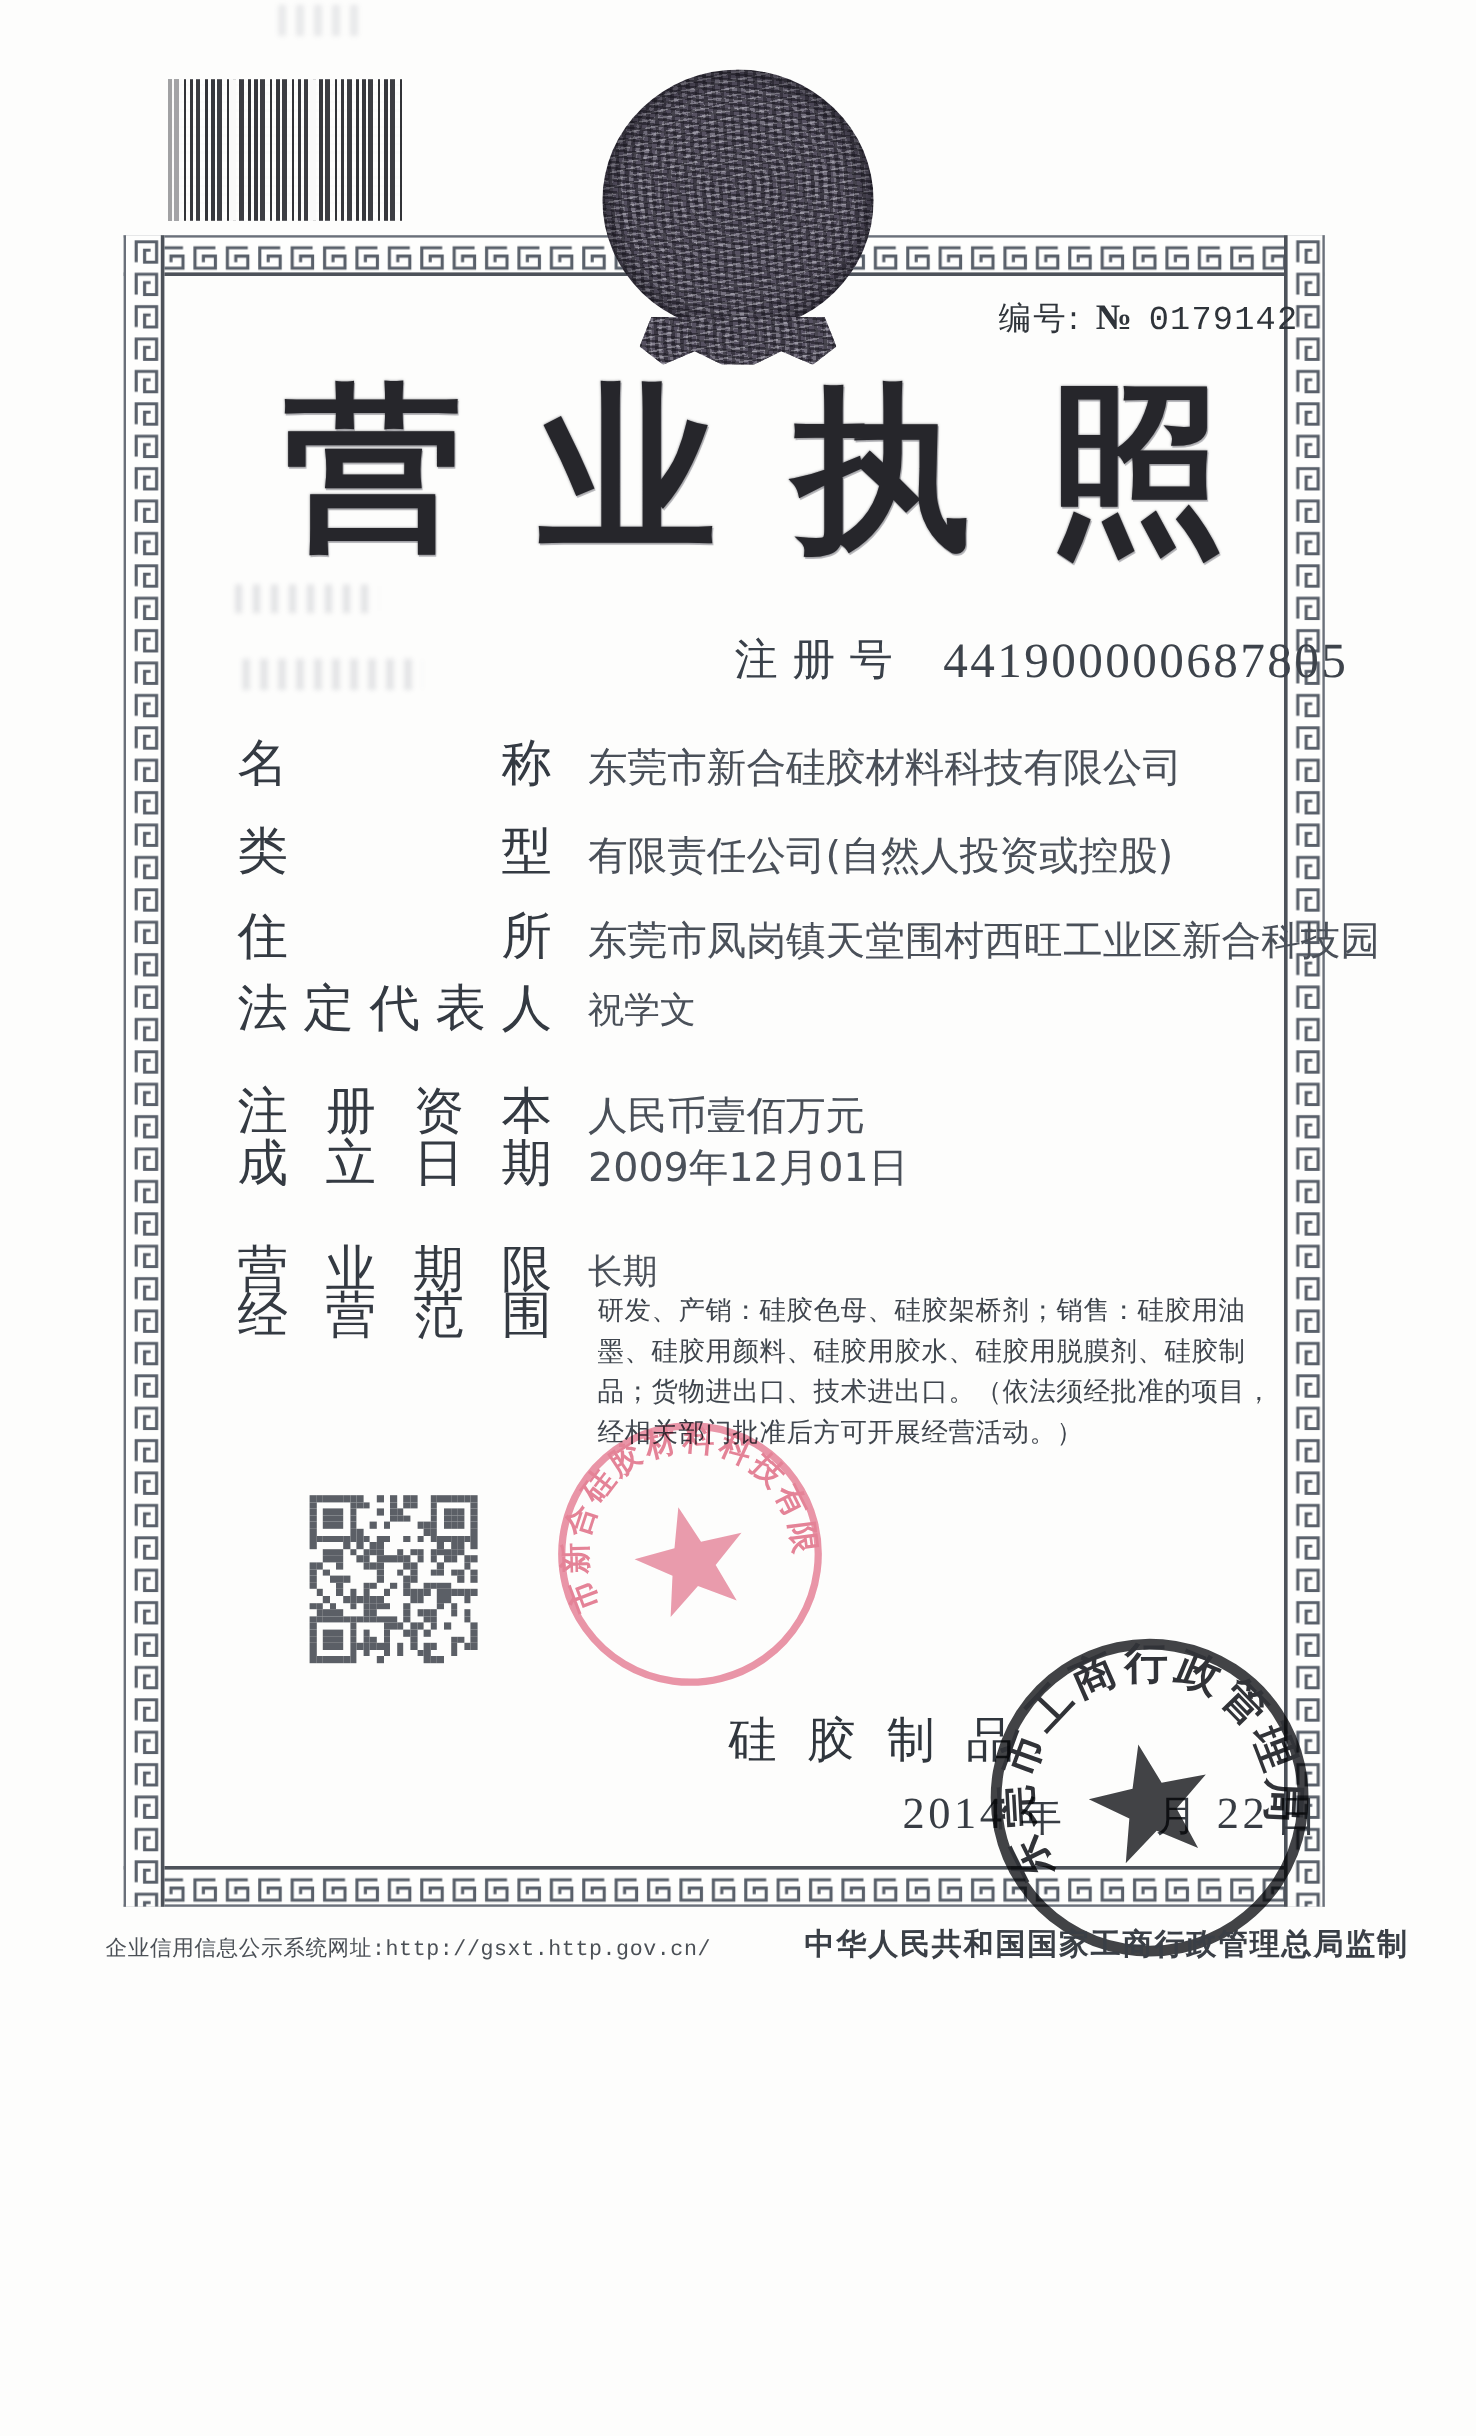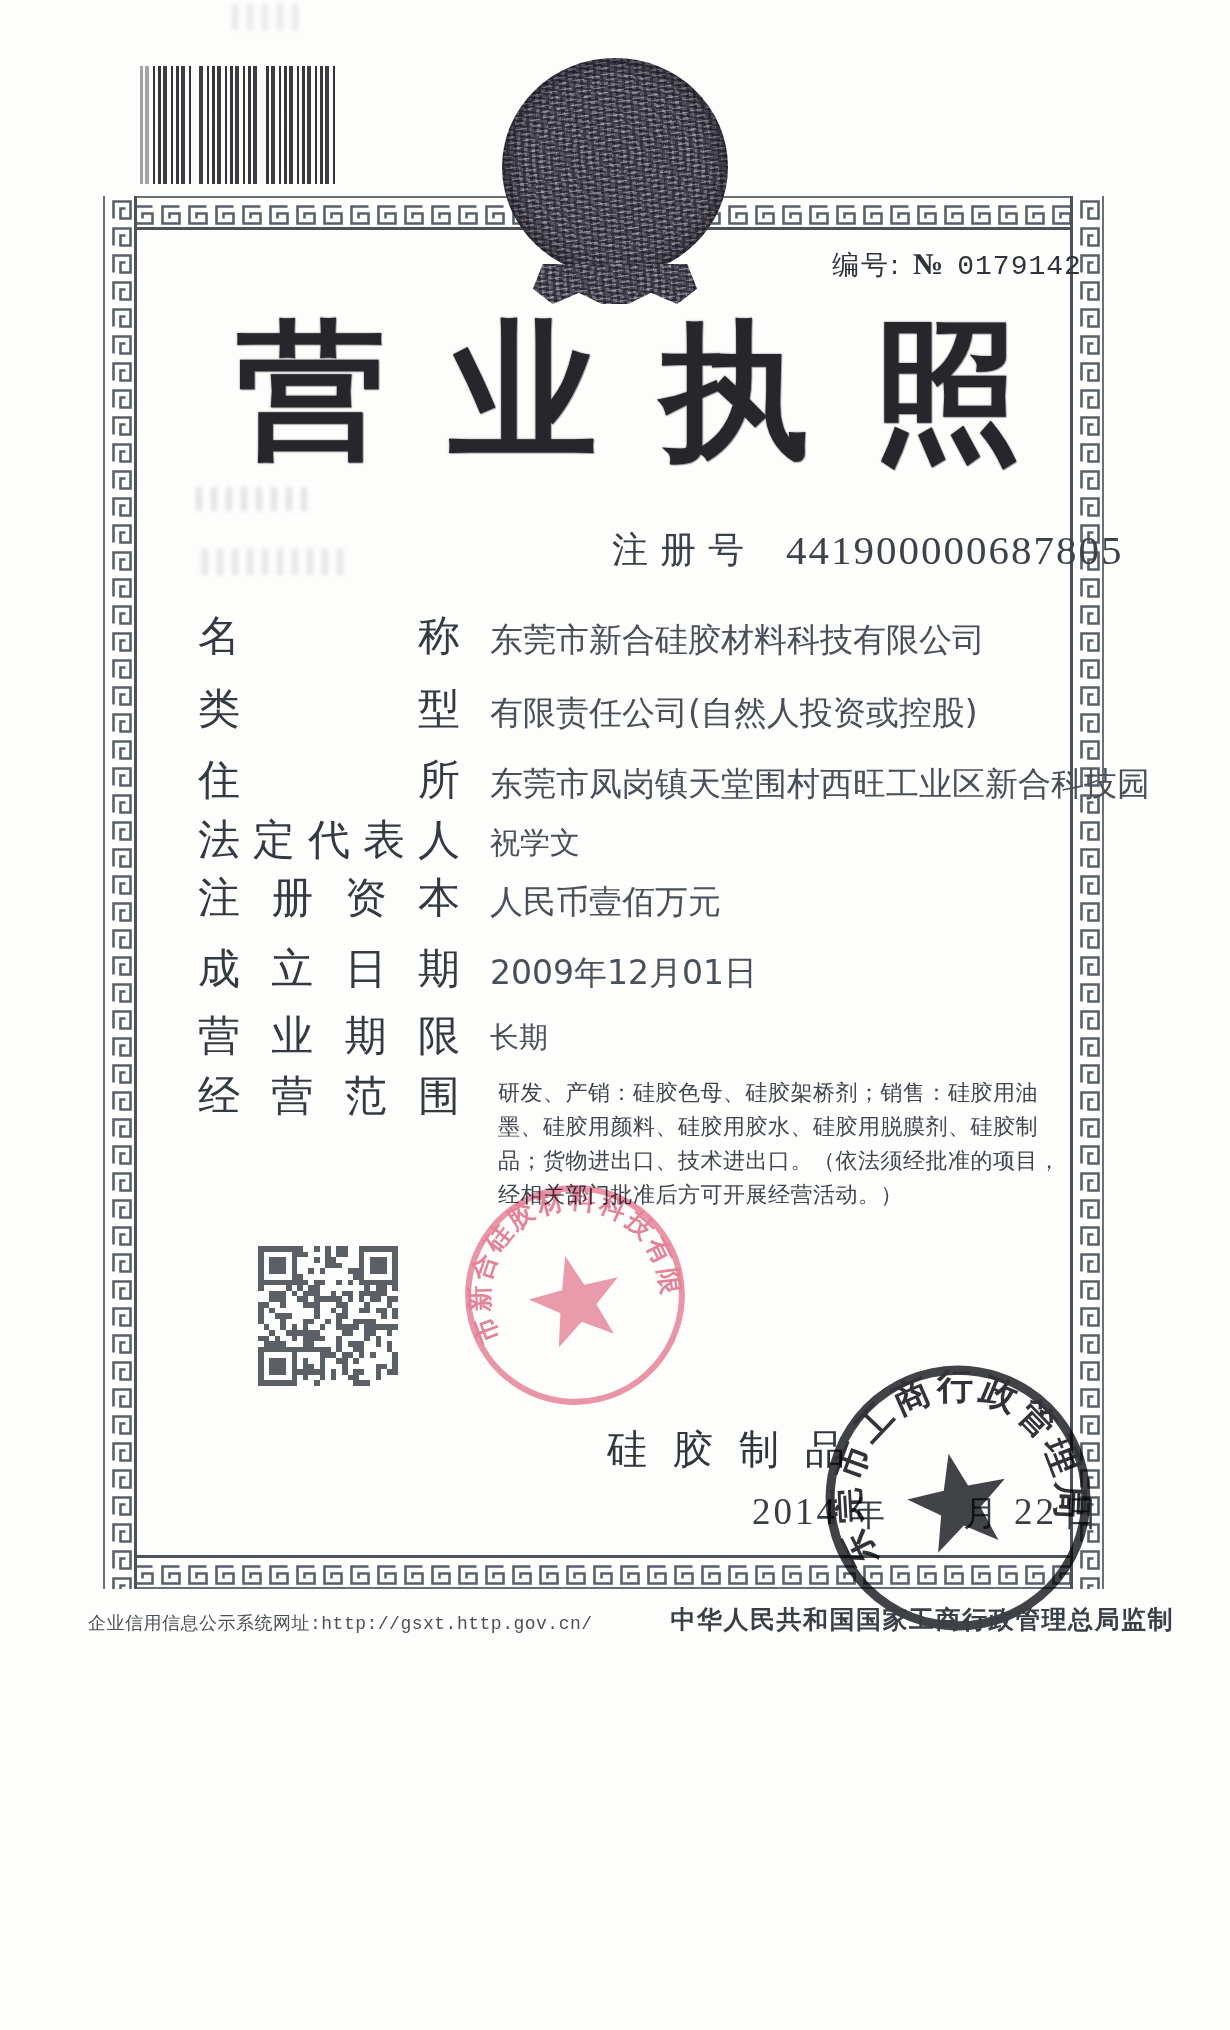--- a/index.html
+++ b/index.html
@@ -161,29 +161,29 @@
     <span class="val">有限责任公司(自然人投资或控股)</span>
   </div>
   <div class="row" style="top:756px">
     <span class="lbl">住所</span>
     <span class="val">东莞市凤岗镇天堂围村西旺工业区新合科技园</span>
   </div>
   <div class="row" style="top:816px">
     <span class="lbl">法定代表人</span>
     <span class="val" style="font-size:30px">祝学文</span>
   </div>
-  <div class="row" style="top:874px">
+  <div class="row" style="top:902px">
     <span class="lbl">注册资本</span>
     <span class="val">人民币壹佰万元</span>
   </div>
   <div class="row" style="top:945px">
     <span class="lbl">成立日期</span>
     <span class="val">2009年12月01日</span>
   </div>
-  <div class="row" style="top:1012px">
+  <div class="row" style="top:1034px">
     <span class="lbl">营业期限</span>
     <span class="val" style="font-size:29px">长期</span>
   </div>
   <div class="row" style="top:1072px">
     <span class="lbl">经营范围</span>
     <span class="val-scope">研发、产销：硅胶色母、硅胶架桥剂；销售：硅胶用油墨、硅胶用颜料、硅胶用胶水、硅胶用脱膜剂、硅胶制品；货物进出口、技术进出口。（依法须经批准的项目，经相关部门批准后方可开展经营活动。）</span>
   </div>
 
   <div class="qr">
       <div class="d"></div>

